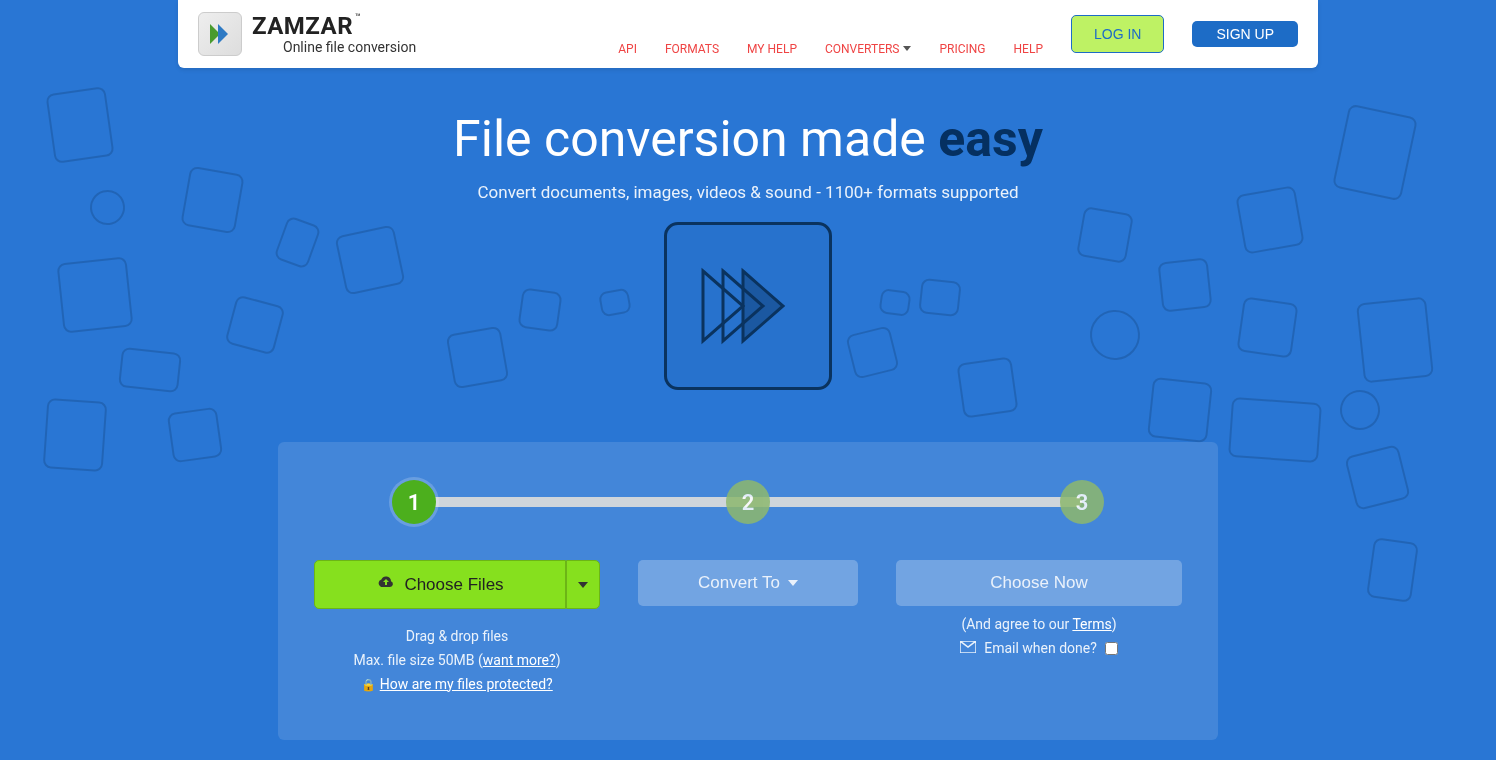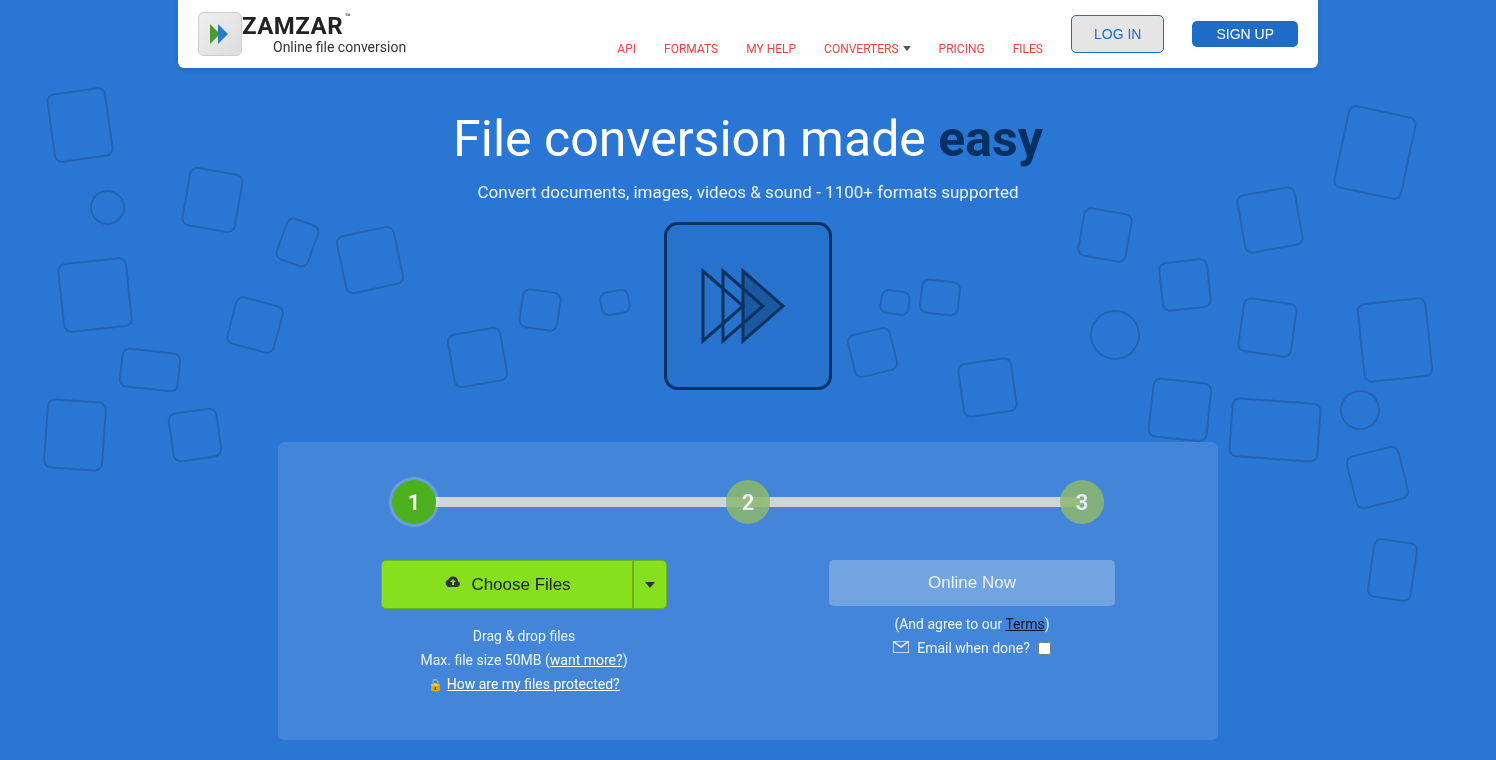--- a/index.html
+++ b/index.html
@@ -30,38 +30,38 @@
   width: 1140px;
   margin: 0 auto;
   background: #fff;
   border-radius: 0 0 6px 6px;
   height: 68px;
   display: flex;
   align-items: center;
   padding: 0 20px;
   box-shadow: 0 2px 4px rgba(0,0,0,0.1);
 }
-.logo-block { display: flex; align-items: center; }
+.logo-block { display: flex; align-items: center; gap: 10px; }
 .logo-icon {
   width: 44px; height: 44px;
   background: linear-gradient(135deg, #eee, #ddd);
   border: 1px solid #ccc;
   border-radius: 6px;
   display: flex; align-items: center; justify-content: center;
 }
 .logo-text { line-height: 1.1; }
 .logo-title { font-size: 24px; font-weight: 700; color: #222; letter-spacing: 0.5px; position: relative; }
 .logo-tm { font-size: 9px; position: absolute; top: 0; margin-left: 2px; color: #555; }
 .logo-sub { font-size: 14px; color: #333; margin-left: 31px; }
 .nav { margin-left: auto; display: flex; align-items: center; gap: 28px; }
 .nav a { color: #ef4444; font-size: 12px; text-decoration: none; cursor: pointer; margin-top: 29px; }
 .nav-drop { display: inline-flex; align-items: center; gap: 4px; }
 .caret-down { width: 0; height: 0; border-left: 4px solid transparent; border-right: 4px solid transparent; border-top: 5px solid #555; }
 .btn-outline {
-  border: 1px solid #1d6cc6; color: #1d6cc6; background: #e5e5e5;
+  border: 1px solid #1d6cc6; color: #1d6cc6; background: #bef264;
   padding: 10px 22px; border-radius: 5px; font-size: 14px; cursor: pointer;
 }
 .btn-primary {
   background: #1d6cc6; color: #fff; border: none;
   padding: 5px 24px; border-radius: 5px; font-size: 14px; cursor: pointer;
 }
 .hero {
   position: relative; z-index: 2; text-align: center;
   color: #fff; margin-top: 42px;
 }
@@ -117,21 +117,21 @@
   border-radius: 5px; cursor: not-allowed;
   display: flex; align-items: center; justify-content: center; gap: 8px;
   margin: 0 auto;
 }
 .btn-convert-now { width: 286px; }
 .caret-light { width: 0; height: 0; border-left: 5px solid transparent; border-right: 5px solid transparent; border-top: 6px solid rgba(255,255,255,0.85); }
 .hints { margin-top: 16px; color: #eaf2fb; font-size: 14px; line-height: 1.7; }
 .hints a { color: #fff; text-decoration: underline; cursor: pointer; }
 .hints .lock { font-size: 12px; }
 .terms-row { font-size: 14px; color: #eaf2fb; margin-top: 10px; }
-.terms-row a { color: #0f172a; text-decoration: underline; cursor: pointer; }
+.terms-row a { color: #ffffff; text-decoration: underline; cursor: pointer; }
 .email-row { font-size: 14px; color: #eaf2fb; margin-top: 8px; display: flex; align-items: center; justify-content: center; gap: 8px; }
 .email-row input { cursor: pointer; }
 .cloud-icon { display: inline-block; }
 </style>
 </head>
 <body>
 
 <div class="bg-doodles">
   <div class="doodle" style="left:50px; top:90px; width:60px; height:70px; --rot:-8deg;"></div>
   <div class="doodle" style="left:185px; top:170px; width:55px; height:60px; --rot:10deg;"></div>
@@ -181,21 +181,21 @@
   </div>
   <nav class="nav">
     <a>API</a>
     <a>FORMATS</a>
     <a>MY HELP</a>
     <a class="nav-drop">
       <span>CONVERTERS</span>
       <span class="caret-down"></span>
     </a>
     <a>PRICING</a>
-    <a>FILES</a>
+    <a>HELP</a>
     <button class="btn-outline">LOG IN</button>
     <button class="btn-primary">SIGN UP</button>
   </nav>
 </div>
 
 <div class="hero">
   <h1>
     <span>File conversion made </span><span class="easy">easy</span>
   </h1>
   <p>Convert documents, images, videos &amp; sound - 1100+ formats supported</p>
@@ -236,23 +236,29 @@
         <div>
           <span>Max. file size 50MB (</span><a>want more?</a><span>)</span>
         </div>
         <div>
           <span class="lock">🔒</span>
           <a>How are my files protected?</a>
         </div>
       </div>
     </div>
 
-
     <div class="col">
-      <button class="btn-disabled btn-convert-now">Online Now</button>
+      <button class="btn-disabled">
+        <span>Convert To</span>
+        <span class="caret-light"></span>
+      </button>
+    </div>
+
+    <div class="col">
+      <button class="btn-disabled btn-convert-now">Choose Now</button>
       <div class="terms-row">
         <span>(And agree to our </span><a>Terms</a><span>)</span>
       </div>
       <label class="email-row">
         <span>
           <svg width="16" height="12" viewBox="0 0 16 12">
               <path d="M0 0h16v12H0z M0 0l8 6 8-6" fill="none" stroke="#eaf2fb" stroke-width="1.5"></path>
             </svg>
         </span>
         <span>Email when done?</span>

